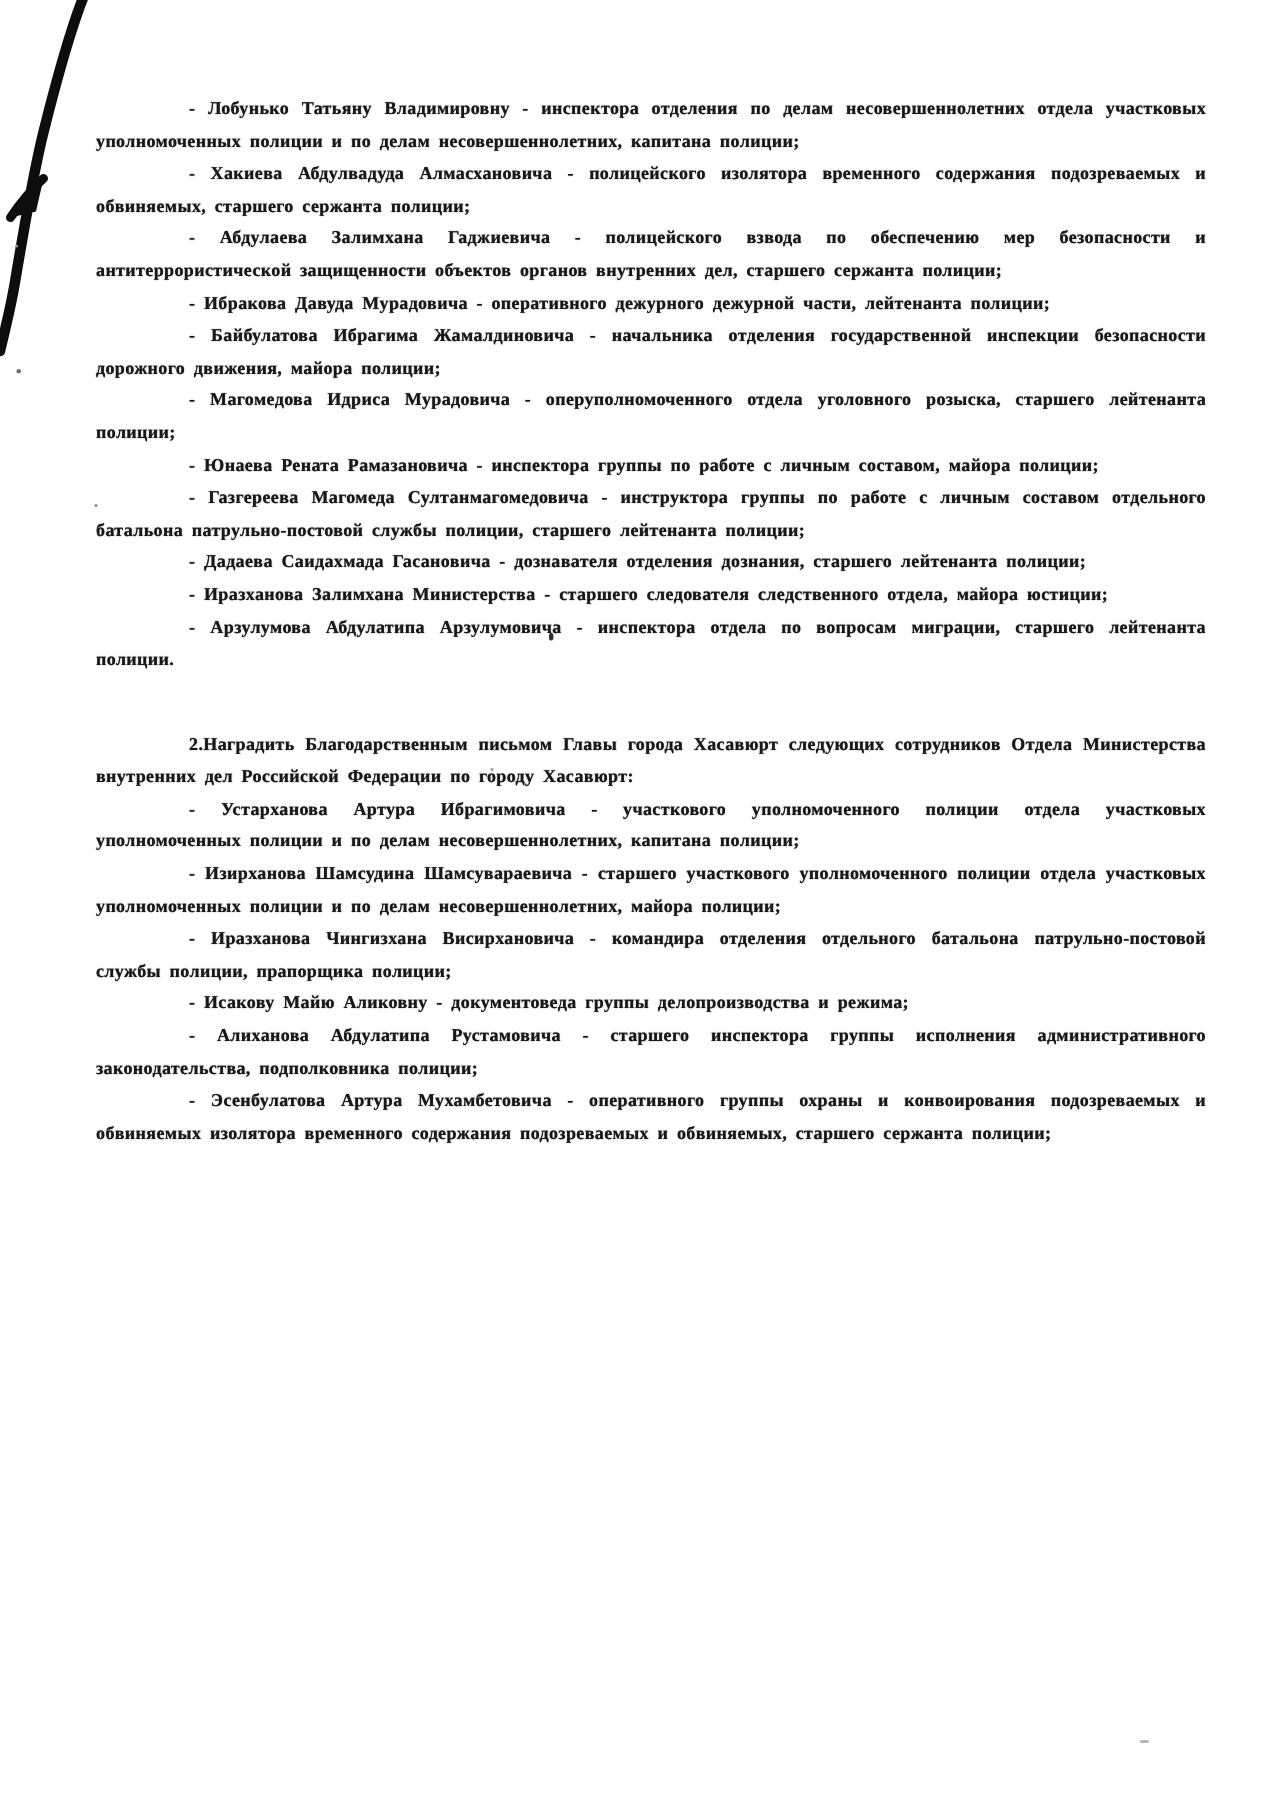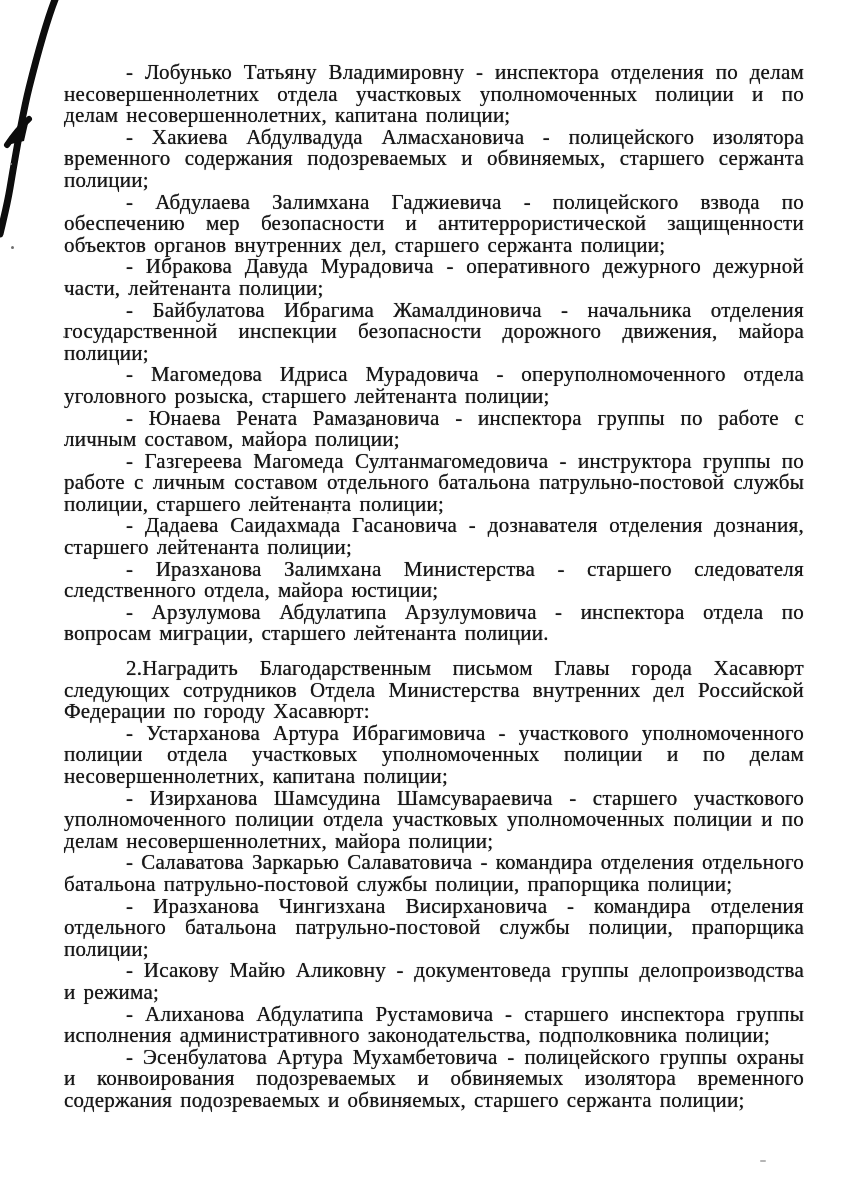--- a/index.html
+++ b/index.html
@@ -14,33 +14,34 @@
     background: #ffffff;
     overflow: hidden;
     font-family: "Liberation Serif", "DejaVu Serif", serif;
   }
   .text-block {
     position: absolute;
     left: 64px;
     top: 62px;
     width: 740px;
     color: #181818;
-    font-size: 21px;
+    font-size: 12px;
     line-height: 21.6px;
     text-align: justify;
     letter-spacing: 0.25px;
     word-spacing: 2.5px;
     text-shadow: 0 0 0.7px rgba(10,10,10,0.85);
+    font-weight: bold;
   }
   .para {
     margin: 0;
     text-indent: 62px;
   }
   .section-heading {
-    margin-top: 13px;
+    margin-top: 35px;
   }
   .pen-mark {
     position: absolute;
     left: 0;
     top: 0;
     width: 185px;
     height: 250px;
     pointer-events: none;
   }
   .speck {
@@ -79,25 +80,24 @@
         <p class="para">- Дадаева Саидахмада Гасановича - дознавателя отделения дознания, старшего лейтенанта полиции;</p>
         <p class="para">- Иразханова Залимхана Министерства - старшего следователя следственного отдела, майора юстиции;</p>
         <p class="para">- Арзулумова Абдулатипа Арзулумовича - инспектора отдела по вопросам миграции, старшего лейтенанта полиции.</p>
       </div>
 
     <p class="para section-heading">2.Наградить Благодарственным письмом Главы города Хасавюрт следующих сотрудников Отдела Министерства внутренних дел Российской Федерации по городу Хасавюрт:</p>
 
     <div>
         <p class="para">- Устарханова Артура Ибрагимовича - участкового уполномоченного полиции отдела участковых уполномоченных полиции и по делам несовершеннолетних, капитана полиции;</p>
         <p class="para">- Изирханова Шамсудина Шамсувараевича - старшего участкового уполномоченного полиции отдела участковых уполномоченных полиции и по делам несовершеннолетних, майора полиции;</p>
-        <p class="para">- Салаватова Заркарью Салаватовича - командира отделения отдельного батальона патрульно-постовой службы полиции, прапорщика полиции;</p>
         <p class="para">- Иразханова Чингизхана Висирхановича - командира отделения отдельного батальона патрульно-постовой службы полиции, прапорщика полиции;</p>
         <p class="para">- Исакову Майю Аликовну - документоведа группы делопроизводства и режима;</p>
         <p class="para">- Алиханова Абдулатипа Рустамовича - старшего инспектора группы исполнения административного законодательства, подполковника полиции;</p>
-        <p class="para">- Эсенбулатова Артура Мухамбетовича - полицейского группы охраны и конвоирования подозреваемых и обвиняемых изолятора временного содержания подозреваемых и обвиняемых, старшего сержанта полиции;</p>
+        <p class="para">- Эсенбулатова Артура Мухамбетовича - оперативного группы охраны и конвоирования подозреваемых и обвиняемых изолятора временного содержания подозреваемых и обвиняемых, старшего сержанта полиции;</p>
       </div>
   </div>
 
   <span class="speck speck-1"></span>
   <span class="speck speck-2"></span>
   <span class="speck speck-3"></span>
   <span class="speck speck-4"></span>
   <span class="speck speck-5"></span>
   <span class="speck speck-6"></span>
 

